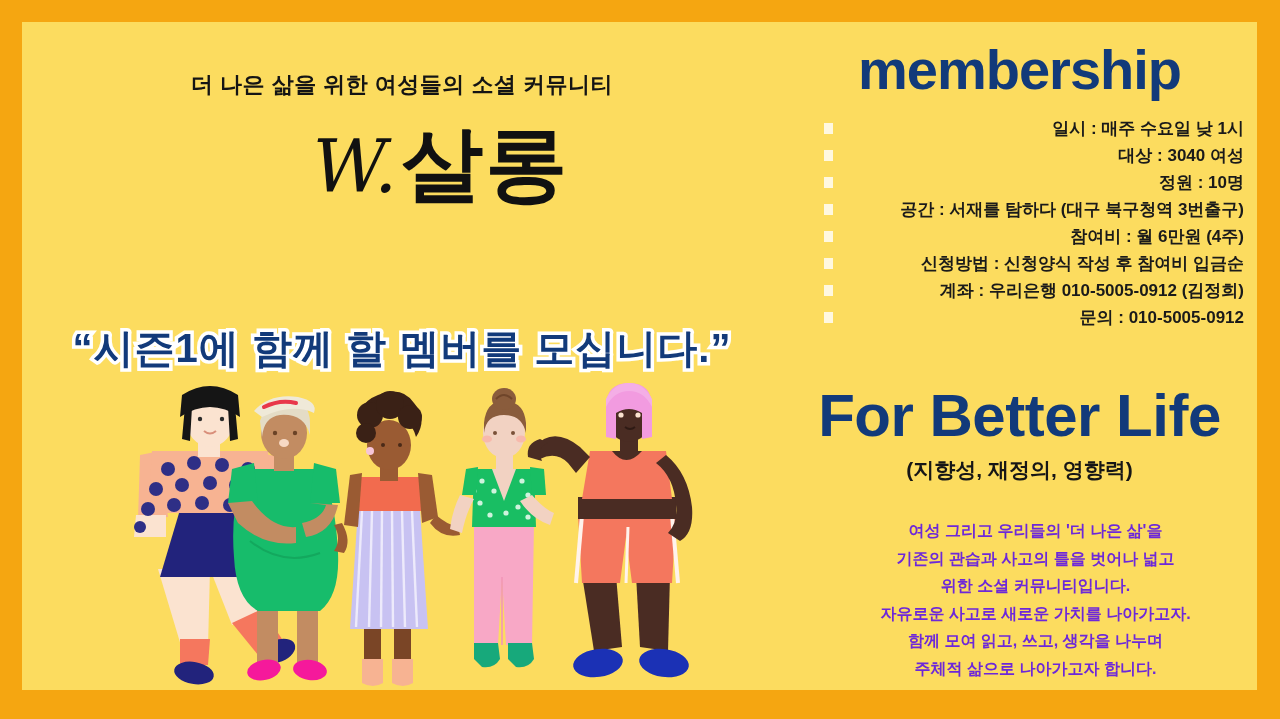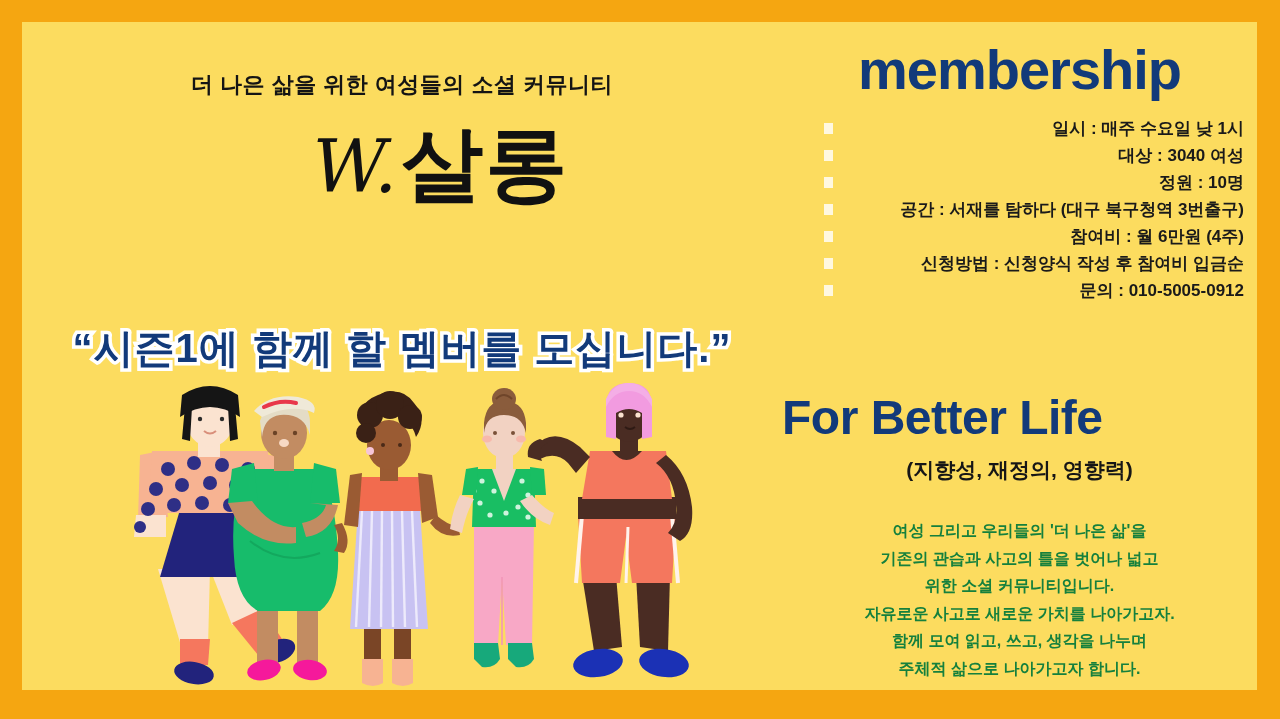--- a/index.html
+++ b/index.html
@@ -71,31 +71,31 @@
   .detail-list li{
     display:flex;align-items:center;
     font-size:17px;font-weight:600;color:#1A1A1A;
     line-height:1.0;margin-bottom:10px;white-space:nowrap;justify-content:space-between;
   }
   .bullet{
     display:inline-block;width:9px;height:11px;
     background:#FFF8E0;margin-right:11px;flex:0 0 auto;
   }
   .for-better{
-    position:absolute;left:0;top:372px;width:475px;
-    font-size:48px;font-weight:700;color:#123A7A;
+    position:absolute;left:0;top:364px;width:475px;text-align:center;
+    font-size:60px;font-weight:700;color:#123A7A;
     letter-spacing:-0.5px;line-height:1;
   }
   .for-better-sub{
     position:absolute;left:0;top:434px;width:475px;text-align:center;
     font-size:21px;font-weight:700;color:#161616;
   }
   .blurb{
-    position:absolute;left:0;top:495px;width:475px;text-align:center;
-    font-size:16px;font-weight:600;color:#15803d;line-height:1.72;
+    position:absolute;left:16px;top:495px;width:475px;text-align:center;
+    font-size:16px;font-weight:600;color:#6d28d9;line-height:1.72;
   }
   .blurb div{white-space:nowrap;}
 </style>
 </head>
 <body>
 
 <div id="poster">
   <div id="panel">
 
     <div id="left-col">
@@ -330,20 +330,24 @@
         <li>
           <span class="bullet"></span>
           <span>참여비 : 월 6만원 (4주)</span>
         </li>
         <li>
           <span class="bullet"></span>
           <span>신청방법 : 신청양식 작성 후 참여비 입금순</span>
         </li>
         <li>
           <span class="bullet"></span>
+          <span>계좌 : 우리은행 010-5005-0912 (김정희)</span>
+        </li>
+        <li>
+          <span class="bullet"></span>
           <span>문의 : 010-5005-0912</span>
         </li>
       </ul>
 
       <div class="for-better">For Better Life</div>
       <div class="for-better-sub">(지향성, 재정의, 영향력)</div>
 
       <div class="blurb">
         <div>여성 그리고 우리들의 '더 나은 삶'을</div>
         <div>기존의 관습과 사고의 틀을 벗어나 넓고</div>

